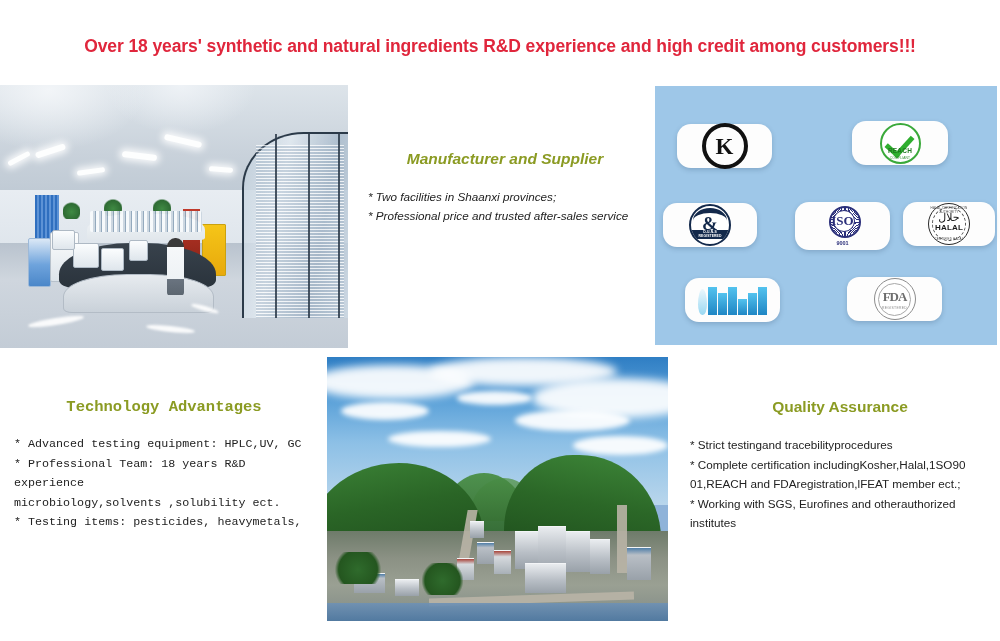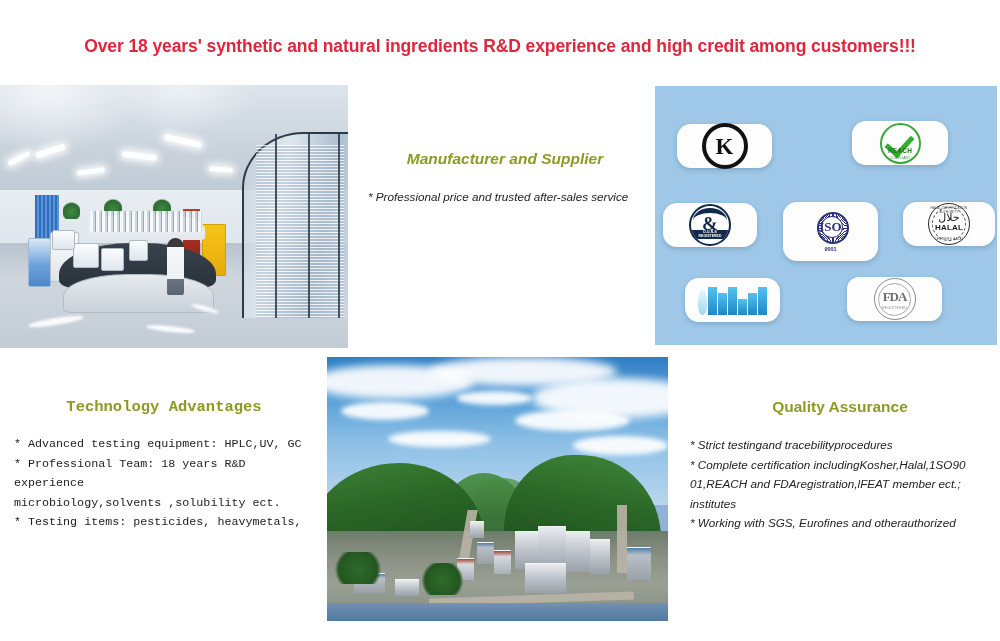--- a/index.html
+++ b/index.html
@@ -189,21 +189,21 @@
   .sec-title{
     color:#8b9b23;font-weight:bold;font-size:15.5px;text-align:center;margin:0 0 19px 0;
   }
   .sec-body{color:#222;font-size:11.7px;line-height:18.5px;margin:0;}
   .sec-body p{margin:0;}
 
   #block-manufacturer{left:368px;top:150px;width:274px;font-style:italic;}
   #block-manufacturer .sec-body{line-height:19px;}
   #block-technology{left:14px;top:398px;width:300px;font-family:Liberation Mono, monospace;}
   #block-quality{left:690px;top:398px;width:300px;}
-  #block-quality .sec-body{line-height:19.5px;font-style:italic;}
+  #block-quality .sec-body{line-height:19.5px;}
   #block-technology .sec-body{line-height:19.5px;}
 </style>
 </head>
 <body>
 
 <div class="stage">
 
   <div class="headline">Over 18 years' synthetic and natural ingredients R&amp;D experience and high credit among customers!!!</div>
 
   <div class="photo" id="lab-photo">
@@ -245,20 +245,21 @@
     <div class="worker"></div>
 
     <div class="floor-glare" style="left:8%;bottom:9%;width:16%;height:2.5%;transform:rotate(-9deg);"></div>
     <div class="floor-glare" style="left:42%;bottom:6%;width:14%;height:2.2%;transform:rotate(6deg);"></div>
     <div class="floor-glare" style="left:55%;bottom:14%;width:8%;height:1.8%;transform:rotate(16deg);"></div>
   </div>
 
   <div class="block" id="block-manufacturer">
     <div class="sec-title">Manufacturer and Supplier</div>
     <div class="sec-body">
+      <p>* Two facilities in Shaanxi provinces;</p>
       <p>* Professional price and trusted after-sales service</p>
     </div>
   </div>
 
   <div id="cert-panel">
     <div class="cert-grid">
 
       <div class="cert-card" style="left:22px;top:38px;width:95px;height:44px;">
         <div class="badge k-badge">
           <span>K</span>
@@ -276,21 +277,21 @@
       <div class="cert-card" style="left:8px;top:117px;width:94px;height:44px;">
         <div class="badge duns-badge">
           <div class="duns-arc"></div>
           <div class="duns-amp">&amp;</div>
           <div class="duns-bar">
             <b>D-U-N-S REGISTERED</b>
           </div>
         </div>
       </div>
 
-      <div class="cert-card" style="left:128px;top:116px;width:95px;height:59px;">
+      <div class="cert-card" style="left:140px;top:116px;width:95px;height:48px;">
         <div class="badge iso-badge">
           <div class="iso-ring"></div>
           <div class="iso-inner"></div>
           <div class="iso-word">ISO</div>
           <div class="iso-num">9001</div>
         </div>
       </div>
 
       <div class="cert-card" style="left:248px;top:116px;width:92px;height:44px;">
         <div class="badge halal-badge">
@@ -374,18 +375,18 @@
     <div class="trees" style="left:2%;top:74%;width:14%;height:12%;"></div>
     <div class="river"></div>
   </div>
 
   <div class="block" id="block-quality">
     <div class="sec-title">Quality Assurance</div>
     <div class="sec-body">
       <p>* Strict testingand tracebilityprocedures</p>
       <p>* Complete certification includingKosher,Halal,1SO90</p>
       <p>01,REACH and FDAregistration,lFEAT member ect.;</p>
+      <p>* Working with SGS, Eurofines and otherauthorized</p>
       <p>institutes</p>
-      <p>* Working with SGS, Eurofines and otherauthorized</p>
     </div>
   </div>
 
 </div>
 
 </body></html>

